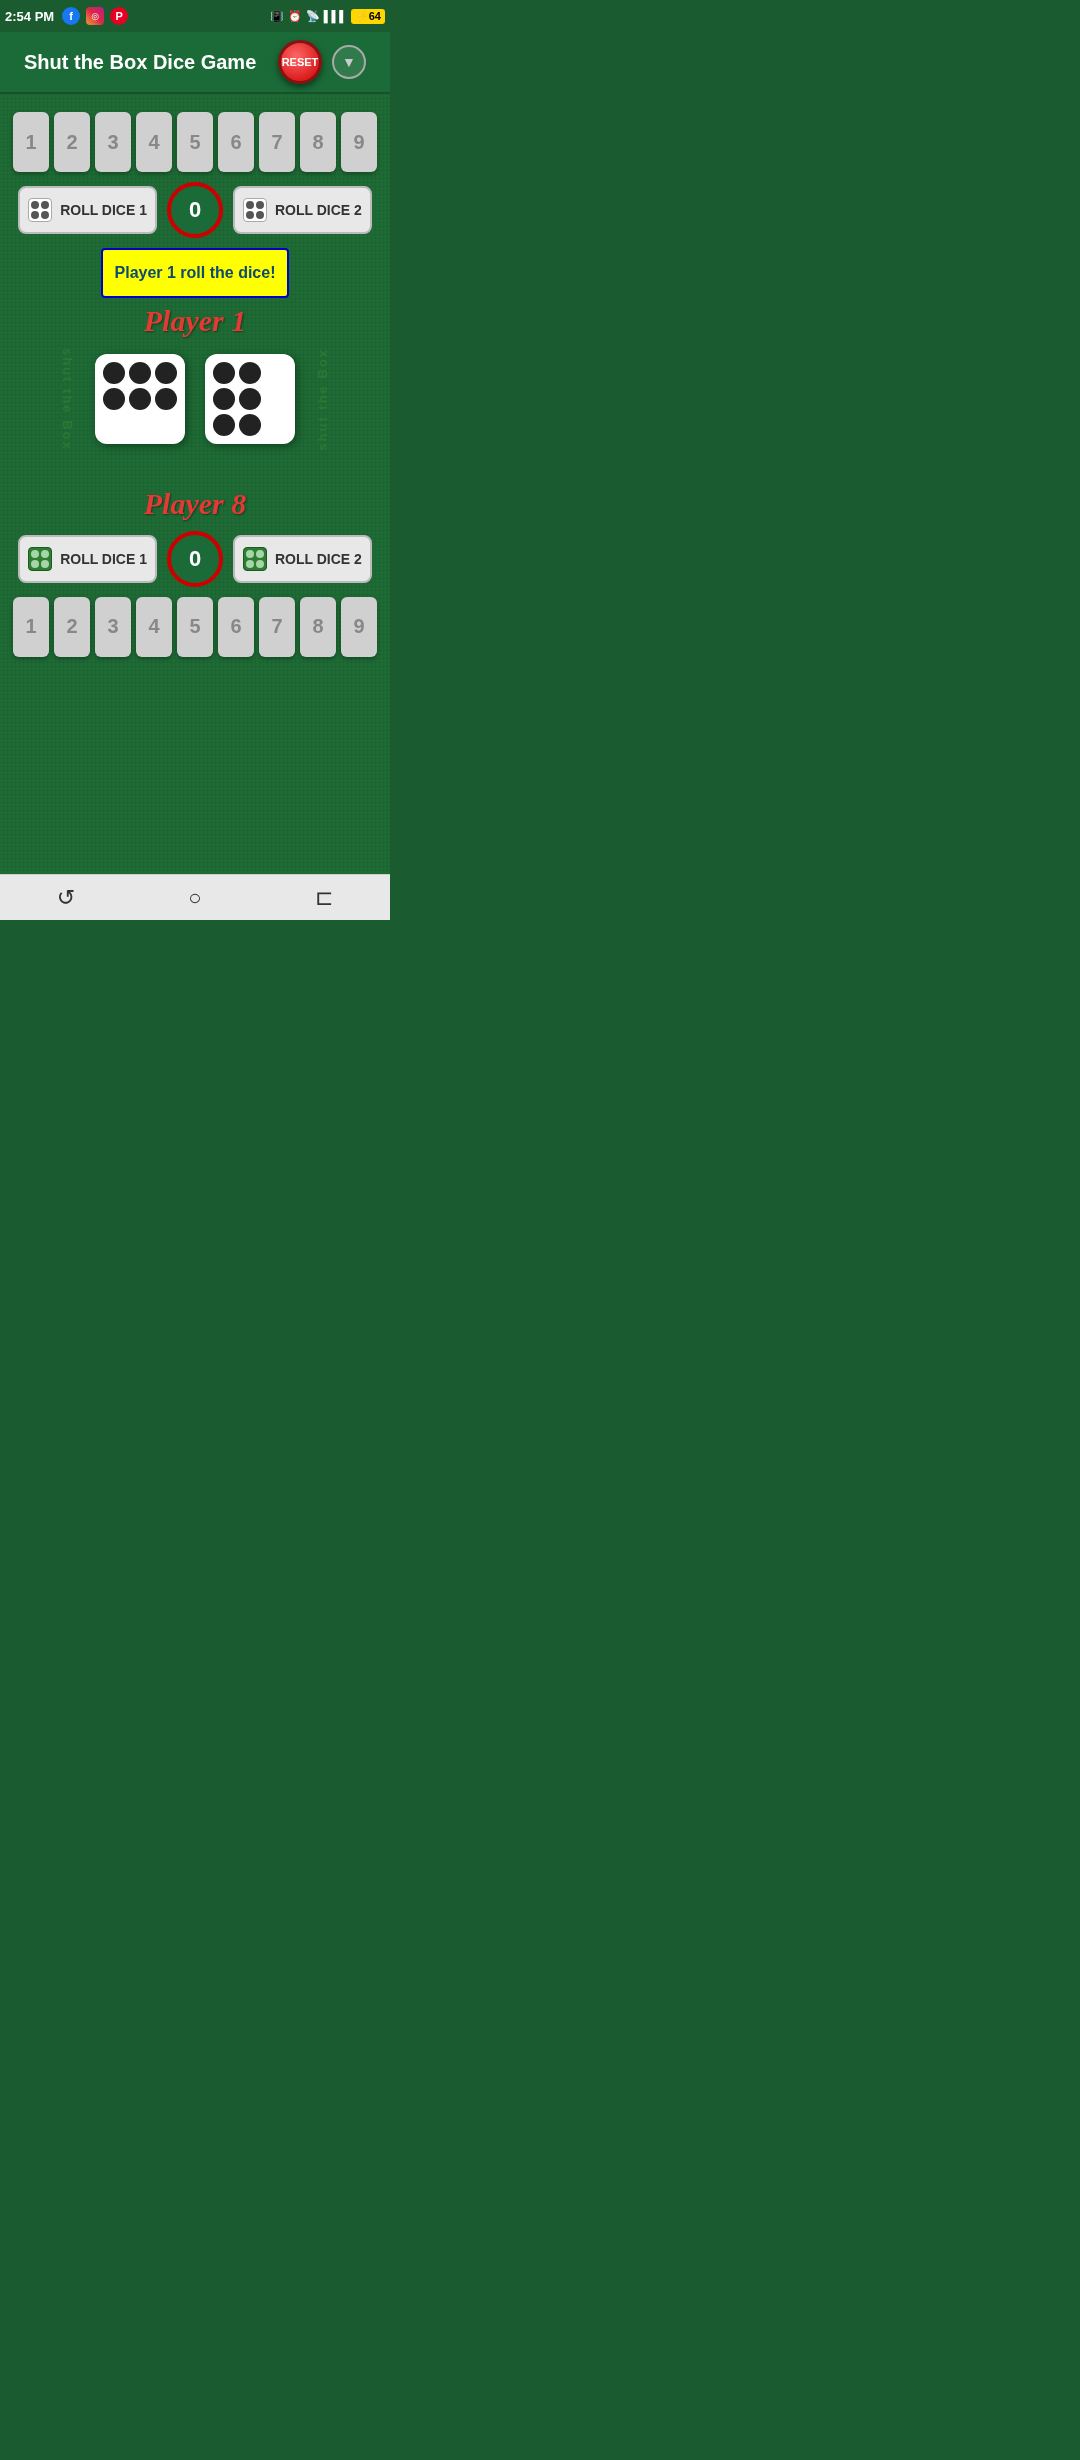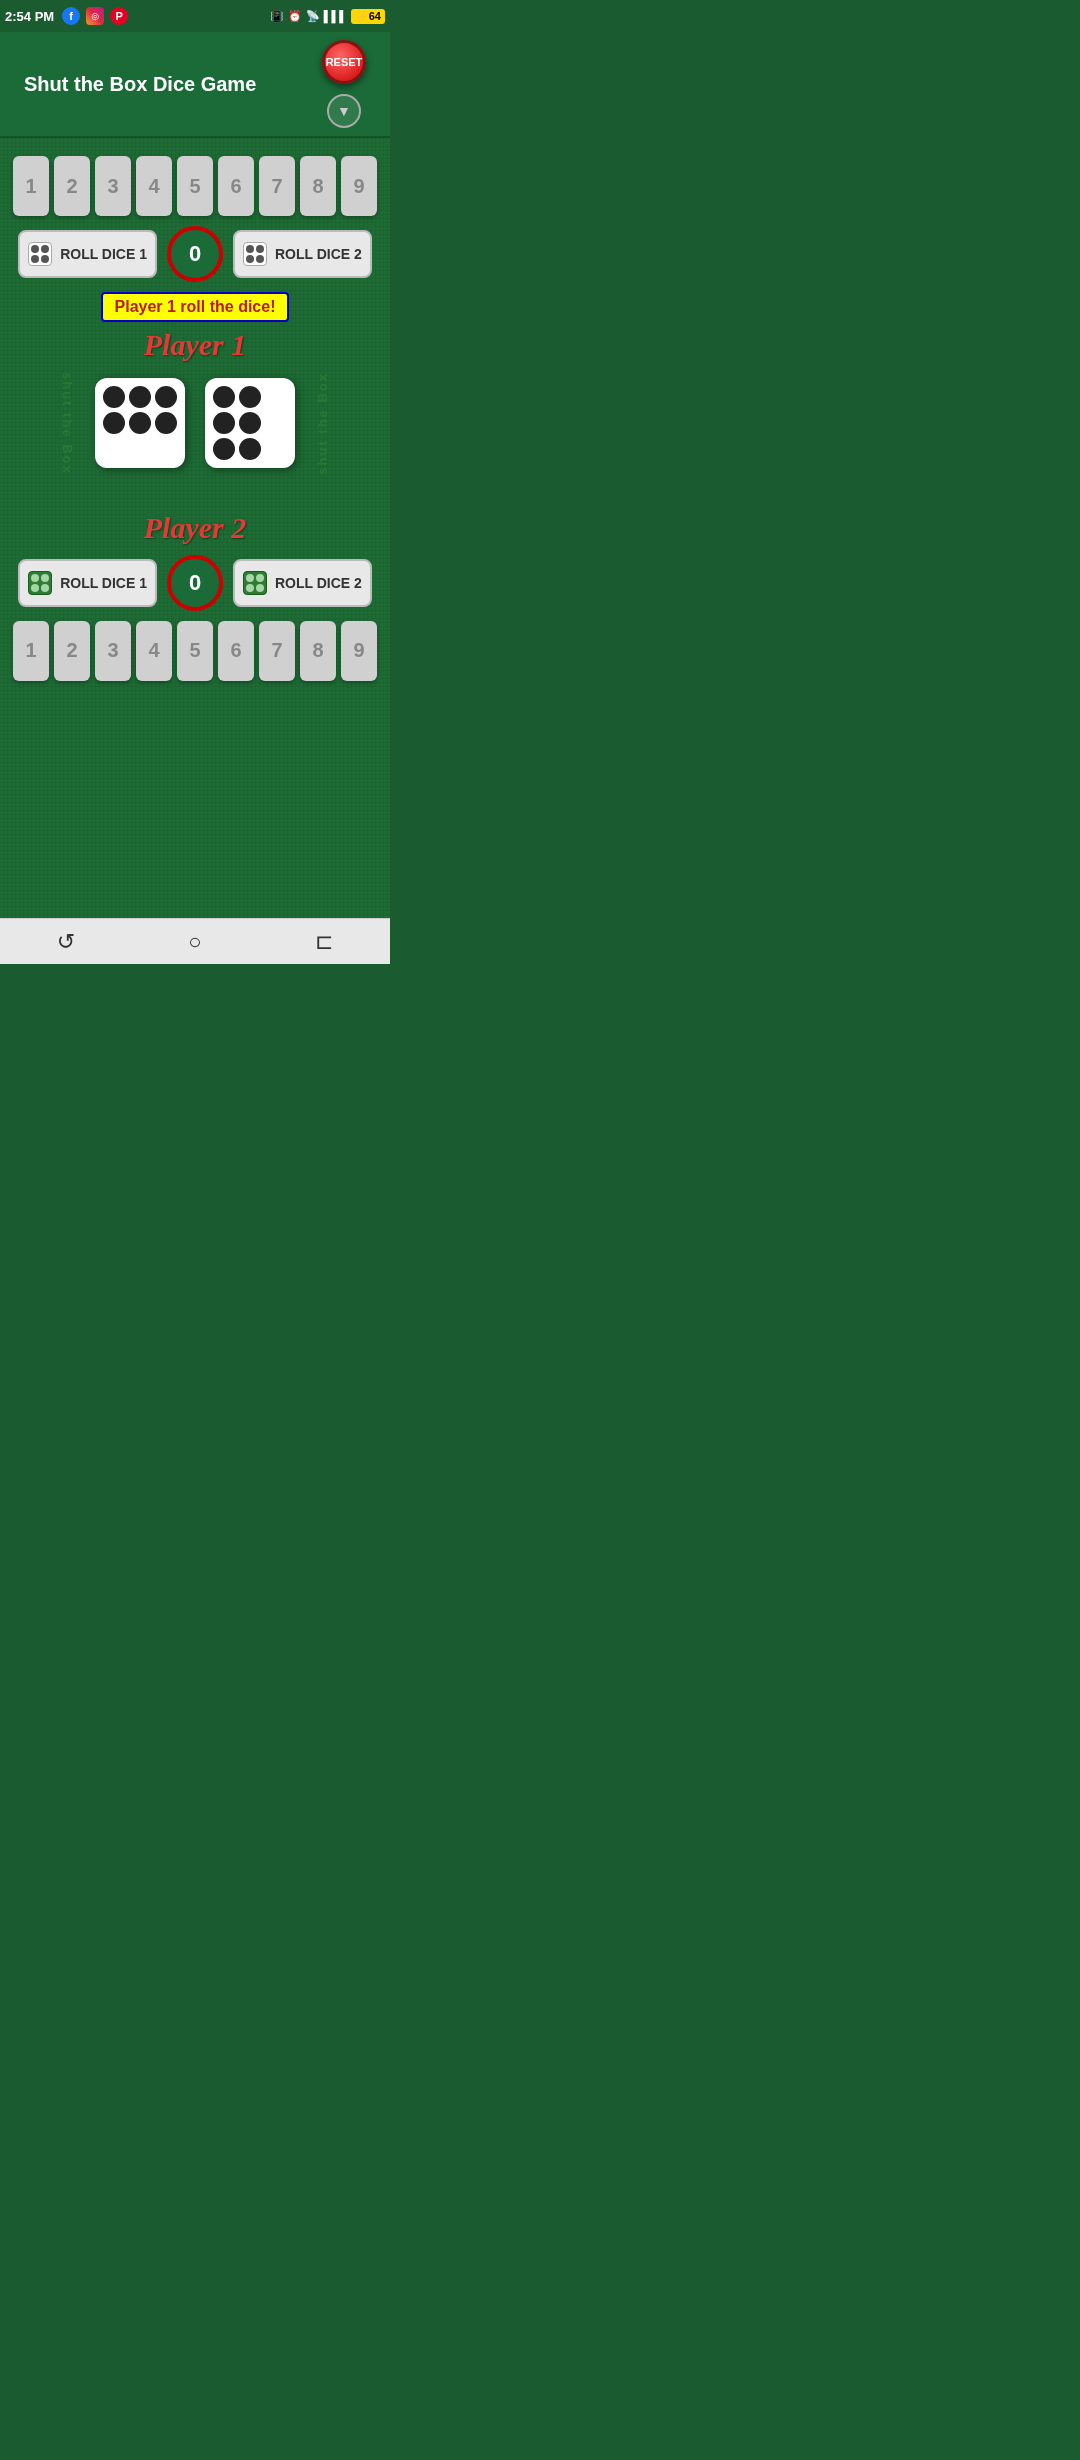--- a/index.html
+++ b/index.html
@@ -97,21 +97,20 @@
     }
     .header-title {
       color: white;
       font-size: 20px;
       font-weight: bold;
     }
     .header-controls {
       display: flex;
       align-items: center;
       gap: 10px;
-      flex-direction: column;
     }
     .reset-btn {
       background: radial-gradient(circle at 40% 35%, #ff6666, #cc0000);
       color: white;
       font-size: 11px;
       font-weight: bold;
       border: 3px solid #881111;
       border-radius: 50%;
       width: 44px;
       height: 44px;
@@ -203,25 +202,25 @@
       font-size: 22px;
       font-weight: bold;
       flex-shrink: 0;
     }
 
     
     .prompt-box {
       background: #ffff00;
       border: 2px solid #0000cc;
       border-radius: 4px;
-      padding: 4px 12px;
+      padding: 14px 12px;
       text-align: center;
       font-size: 16px;
       font-weight: bold;
-      color: #b91c1c;
+      color: #0c4a6e;
       margin: 6px auto;
       width: fit-content;
     }
 
     
     .player-label {
       text-align: center;
       font-size: 30px;
       font-weight: bold;
       color: #e53935;
@@ -425,21 +424,21 @@
       <div class="dot"></div>
         <div class="dot"></div>
       <div class="dot-empty"></div>
     </div>
 
     <span class="side-text side-text-right">shut the Box</span>
   </div>
 
   <div class="section-gap"></div>
 
-  <div class="player-label">Player 2</div>
+  <div class="player-label">Player 8</div>
 
   <div class="roll-row">
     <button class="roll-btn">
       <div class="die-icon die-icon-green">
         <div class="d"></div>
           <div class="d"></div>
         <div class="d"></div>
           <div class="d"></div>
       </div>
       <span>ROLL DICE 1</span>

